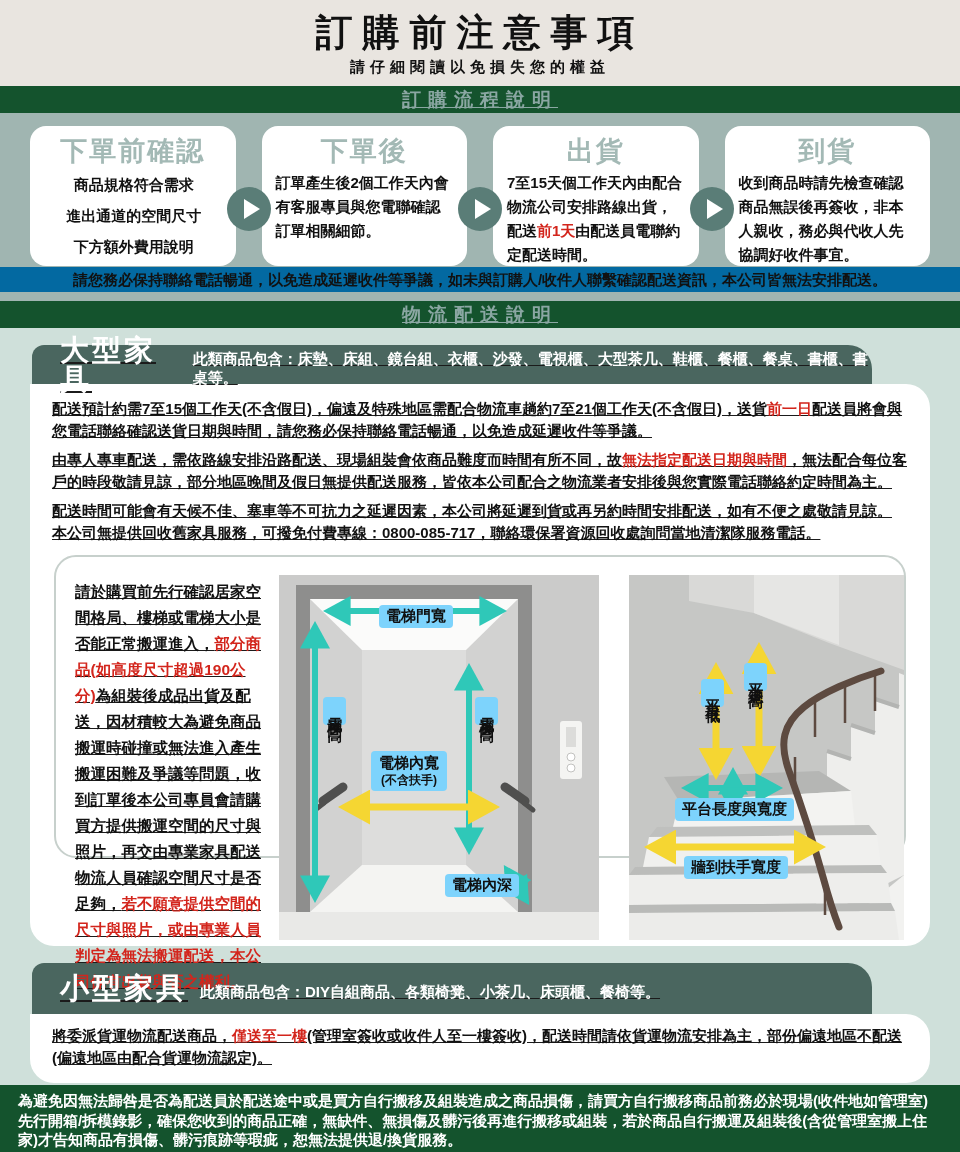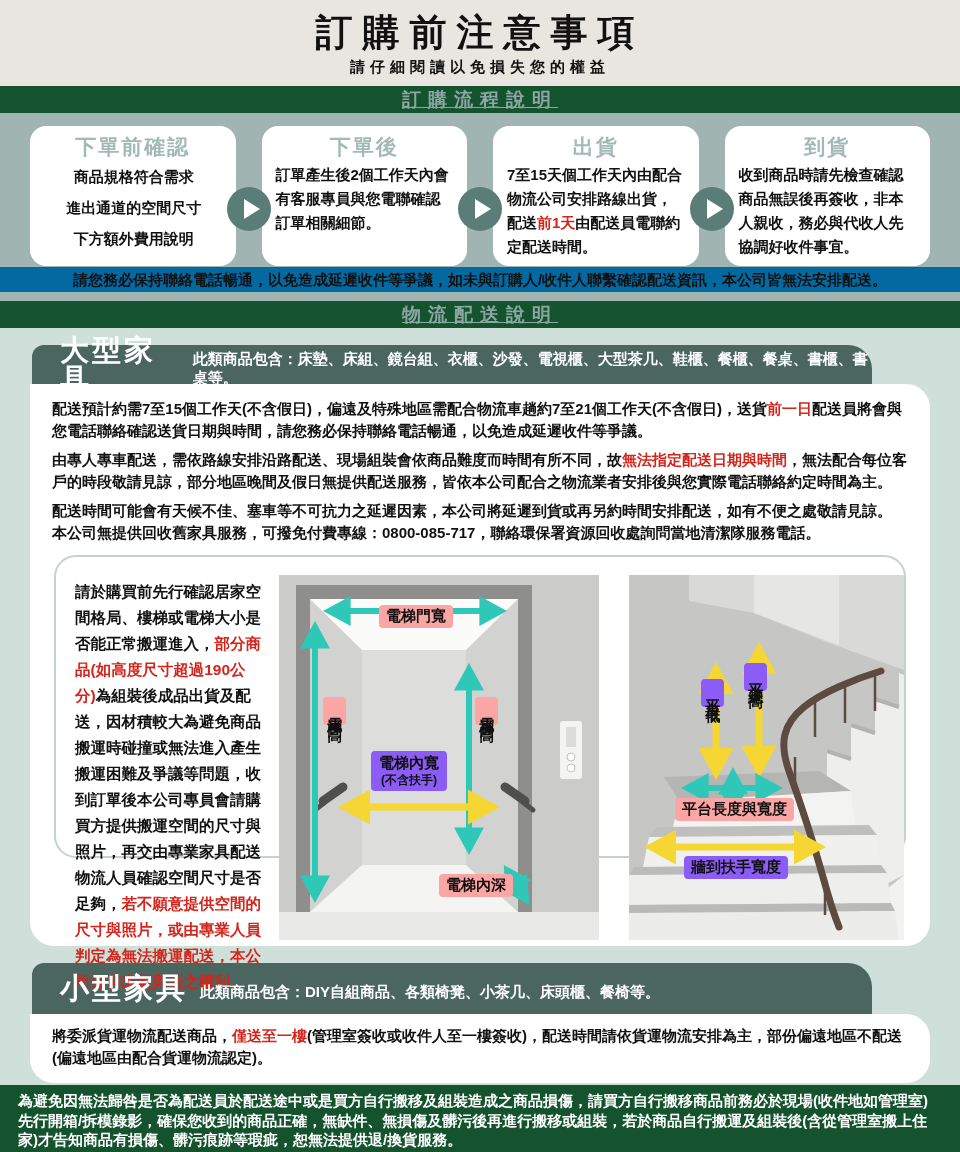--- a/index.html
+++ b/index.html
@@ -12,53 +12,53 @@
   .hdr{height:86px;background:#e9e5e0;text-align:center;padding-top:13px;}
   .hdr-title{font-size:37px;letter-spacing:10px;color:#111;line-height:1.1;}
   .hdr-sub{font-size:15px;letter-spacing:5px;margin-top:4px;color:#111;}
   
   .strip{height:27px;background:#14532d;text-align:center;line-height:27px;
          font-size:19px;letter-spacing:7px;color:#8ba7a3;text-decoration:underline;}
   
   .steps-band{height:188px;background:#a0b5b1;padding:13px 30px 0;}
   .steps{display:flex;align-items:flex-start;}
   .sbox{flex:1;background:#ffffff;border-radius:16px;height:140px;overflow:hidden;}
-  .sbox-title{font-size:21px;letter-spacing:2px;color:#a3b9b5;text-align:center;margin-top:7px;}
+  .sbox-title{font-size:27px;letter-spacing:2px;color:#a3b9b5;text-align:center;margin-top:7px;}
   .sbox-body{font-size:15px;line-height:24px;padding:2px 12px 0 14px;color:#111;}
   .sbox-body.center{text-align:center;line-height:31px;padding-top:0;}
   .circ{flex:0 0 44px;width:44px;height:44px;border-radius:50%;background:#5a7d77;
         margin:61px -9px 0;position:relative;z-index:2;}
   .circ::after{content:"";position:absolute;left:17px;top:12px;
         border-left:16px solid #ffffff;border-top:10px solid transparent;border-bottom:10px solid transparent;}
   .notice-bar{margin:1px -30px 0;background:#0369a1;height:25px;line-height:25px;
         text-align:center;font-size:15px;color:#111;}
   
-  .main{background:#cfe0da;height:757px;padding-top:17px;}
+  .main{background:#cfe0da;height:757px;padding-top:17px;text-decoration:underline;}
   .furn-hdr{margin-left:32px;width:840px;background:#4a665f;color:#ffffff;
         border-radius:12px 24px 0 0;display:flex;align-items:center;padding-left:28px;}
   .furn-hdr.lg{height:39px;}
   .furn-hdr.sm{height:51px;}
   .furn-title{font-size:29px;letter-spacing:3px;line-height:1;}
   .furn-inc{font-size:15px;margin-left:12px;padding-top:8px;}
   .wbox{margin-left:30px;width:900px;background:#ffffff;border-radius:0 24px 24px 24px;}
   .wbox.lg{height:562px;padding:6px 22px 0;}
   .wbox.sm{height:69px;padding:11px 22px 0;}
   .para{font-size:15px;line-height:21.5px;margin:8px 0;color:#111;}
   .red{color:#d3251c;}
   
   .diag-panel{margin:12px 2px 0;height:303px;border:2px solid #c7d0cc;border-radius:22px;
         background:#ffffff;display:flex;padding:18px 0 0 17px;}
   .diag-text{width:238px;padding:4px 6px 0 2px;font-size:15.5px;line-height:26px;color:#111;}
   .illus{position:relative;flex:0 0 auto;}
   .illus.elev{width:320px;height:365px;margin-left:8px;}
   .illus.stair{width:275px;height:365px;margin-left:30px;}
   .illus svg{position:absolute;left:0;top:0;}
-  .lab{position:absolute;background:#fca5a5;color:#101010;font-size:15px;font-weight:700;
+  .lab{position:absolute;background:#7dd3fc;color:#101010;font-size:15px;font-weight:700;
        padding:2px 7px;border-radius:4px;white-space:nowrap;line-height:1.25;}
-  .lab.yellow{background:#8b5cf6;}
+  .lab.yellow{background:#7dd3fc;}
   .lab.vert{writing-mode:vertical-rl;letter-spacing:3px;padding:8px 2px;}
   .lab.two{text-align:center;padding:3px 8px;}
   .lab .note{font-size:12px;display:block;}
   
   .footer{height:67px;background:#14532d;color:#ffffff;font-size:15px;line-height:19.5px;
         padding:6px 18px 0;}
 </style>
 </head>
 <body>
 
@@ -149,21 +149,21 @@
             <path d="M66 232 H 214" stroke="#f5d632" stroke-width="7" marker-start="url(#mys)" marker-end="url(#mye)"></path>
             <path d="M228 295 L 247 325" stroke="#2fc8b8" stroke-width="6" marker-start="url(#mts)" marker-end="url(#mte)"></path>
           </svg>
           <div class="lab" style="left:100px;top:30px;">電梯門寬</div>
           <div class="lab vert" style="left:44px;top:122px;">電梯門高</div>
           <div class="lab vert" style="left:196px;top:122px;">電梯內高</div>
           <div class="lab yellow two" style="left:92px;top:176px;">
             <span>電梯內寬</span>
             <span class="note">(不含扶手)</span>
           </div>
-          <div class="lab" style="left:160px;top:299px;">電梯內深</div>
+          <div class="lab" style="left:166px;top:299px;">電梯內深</div>
         </div>
 
         <div class="illus stair">
           <svg width="275" height="365" viewBox="0 0 275 365">
             <rect width="275" height="365" fill="#c6c7c5"></rect>
             <polygon points="60,0 275,0 275,95 200,68 125,38 60,26" fill="#d9d9d7"></polygon>
             <polygon points="125,0 210,0 210,70 125,38" fill="#e6e6e4"></polygon>
             <polygon points="150,280 150,228 174,236 174,202 198,210 198,176 222,184 222,150 246,158 246,124 270,132 270,98 275,100 275,300 196,340" fill="#eeeeec"></polygon>
             <path d="M150 228 L174 236 M174 202 L198 210 M198 176 L222 184 M222 150 L246 158 M246 124 L270 132" stroke="#b3b4b2" stroke-width="4"></path>
             <polygon points="196,365 275,300 275,365" fill="#f2f2f0"></polygon>

